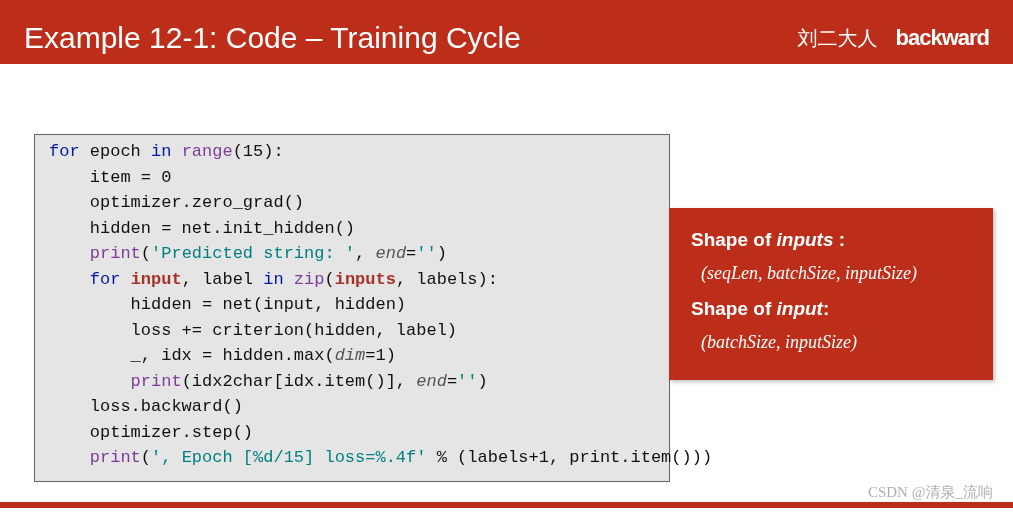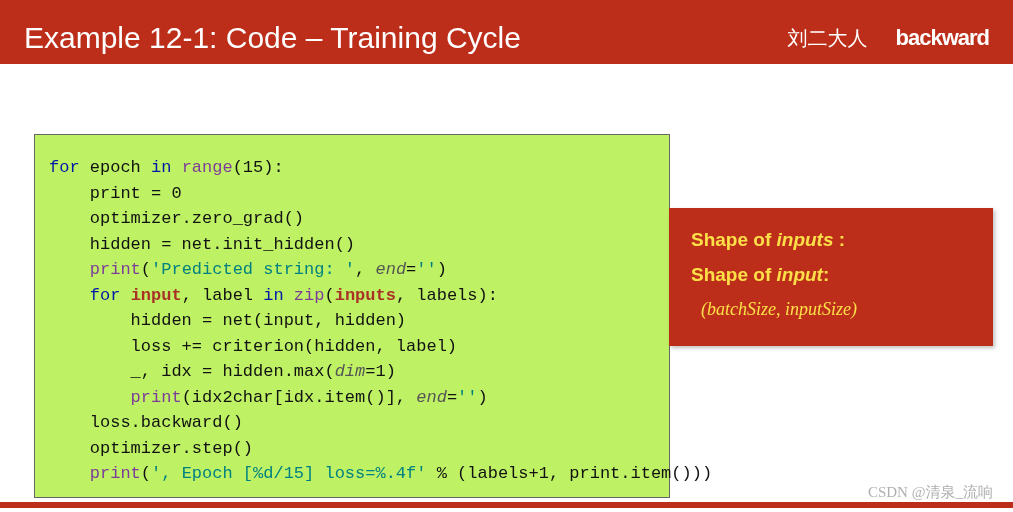--- a/index.html
+++ b/index.html
@@ -1,66 +1,67 @@
 <!DOCTYPE html>
 <html><head>
   <meta charset="utf-8">
   <style>
     * { margin: 0; padding: 0; box-sizing: border-box; }
     body { width: 1013px; height: 512px; font-family: "Segoe UI", Arial, sans-serif; background: #fff; position: relative; overflow: hidden; }
     .header { background: #bd2e1a; height: 64px; display: flex; align-items: center; justify-content: space-between; padding: 12px 24px 0 24px; }
     .header-title { color: #fff; font-size: 30px; font-weight: 400; }
-    .header-right { display: flex; align-items: center; gap: 28px; text-align: right; }
+    .header-right { display: flex; align-items: center; gap: 18px; text-align: right; }
     .header-name { color: #fff; font-size: 20px; font-family: "SimSun","宋体",serif; }
     .header-logo { color: #fff; font-size: 22px; font-weight: bold; font-family: Arial; letter-spacing: -1px; }
     .content { position: relative; padding: 70px 0 0 34px; }
-    .code-box { width: 636px; background: #bef264; border: 1px solid #666; padding: 20px 14px 10px 14px; font-family: "Courier New", monospace; font-size: 17px; line-height: 1.5; color: #111; white-space: pre; }
+    .code-box { width: 636px; background: #e5e5e5; border: 1px solid #666; padding: 4px 14px 10px 14px; font-family: "Courier New", monospace; font-size: 17px; line-height: 1.5; color: #111; white-space: pre; }
     .kw { color: #0018a8; }
     .builtin { color: #7d3c98; }
     .arg { color: #555; font-style: italic; }
     .teal { color: #008080; }
     .bold-red { color: #a93226; font-weight: bold; }
-    .callout { position: absolute; right: 20px; top: 208px; width: 324px; background: #bd2e1a; color: #fde047; padding: 16px 20px 18px 22px; font-size: 19px; line-height: 1.65; box-shadow: 2px 2px 4px rgba(0,0,0,0.25); }
+    .callout { position: absolute; right: 20px; top: 208px; width: 324px; background: #bd2e1a; color: #ffffff; padding: 16px 20px 18px 22px; font-size: 19px; line-height: 1.65; box-shadow: 2px 2px 4px rgba(0,0,0,0.25); }
     .callout .em { font-style: italic; font-weight: bold; }
     .callout .row { margin-bottom: 4px; }
     .callout .shape { padding-left: 10px; font-style: italic; font-family: "Times New Roman", serif; font-size: 18px; }
     .bottom-line { position: absolute; bottom: 4px; left: 0; right: 0; height: 6px; background: #bd2e1a; }
     .watermark { position: absolute; bottom: 10px; right: 20px; color: rgba(120,120,120,0.6); font-size: 15px; font-family: Liberation Serif, serif; }
   </style>
 </head>
 <body>
 
 <div class="header">
   <div class="header-title">Example 12-1: Code – Training Cycle</div>
   <div class="header-right">
     <span class="header-name">刘二大人</span>
     <span class="header-logo">backward</span>
   </div>
 </div>
 
 <div class="content">
   <div class="code-box"><span class="kw">for</span><span> epoch </span><span class="kw">in</span><span class="builtin"> range</span>(<span>15</span>):
-<span>    print = </span><span>0</span>
+<span>    item = </span><span>0</span>
 <span>    optimizer.zero_grad()</span>
 <span>    hidden = net.init_hidden()</span>
 <span class="builtin">    print</span>(<span class="teal">'Predicted string: '</span>, <span class="arg">end</span>=<span class="teal">''</span>)
 <span class="kw">    for</span> <span class="bold-red">input</span><span>, label </span><span class="kw">in</span><span class="builtin"> zip</span>(<span class="bold-red">inputs</span><span>, labels):</span>
 <span>        hidden = net(input, hidden)</span>
 <span>        loss += criterion(hidden, label)</span>
 <span>        _, idx = hidden.max(</span><span class="arg">dim</span><span>=</span><span>1</span><span>)</span>
 <span class="builtin">        print</span><span>(idx2char[idx.item()], </span><span class="arg">end</span>=<span class="teal">''</span><span>)</span>
 <span>    loss.backward()</span>
 <span>    optimizer.step()</span>
 <span class="builtin">    print</span>(<span class="teal">', Epoch [%d/15] loss=%.4f'</span><span> % (labels+</span><span>1</span><span>, print.item()))</span></div>
 </div>
 
 <div class="callout">
   <div class="row">
     <b><span>Shape of </span><span class="em">inputs</span><span> :</span></b>
   </div>
+  <div class="row shape">(seqLen, batchSize, inputSize)</div>
   <div class="row">
     <b><span>Shape of </span><span class="em">input</span><span>:</span></b>
   </div>
   <div class="row shape">(batchSize, inputSize)</div>
 </div>
 
 <div class="bottom-line"></div>
 <div class="watermark">CSDN @清泉_流响</div>
 
 </body></html>

